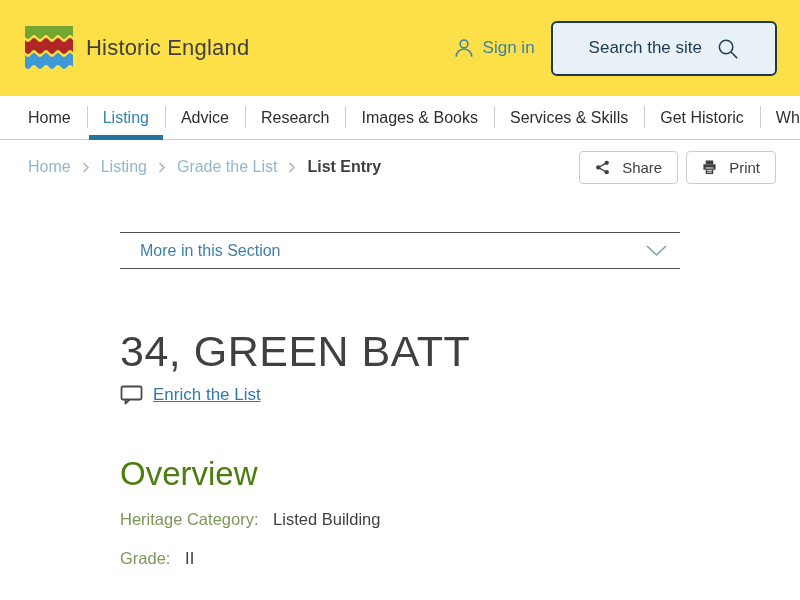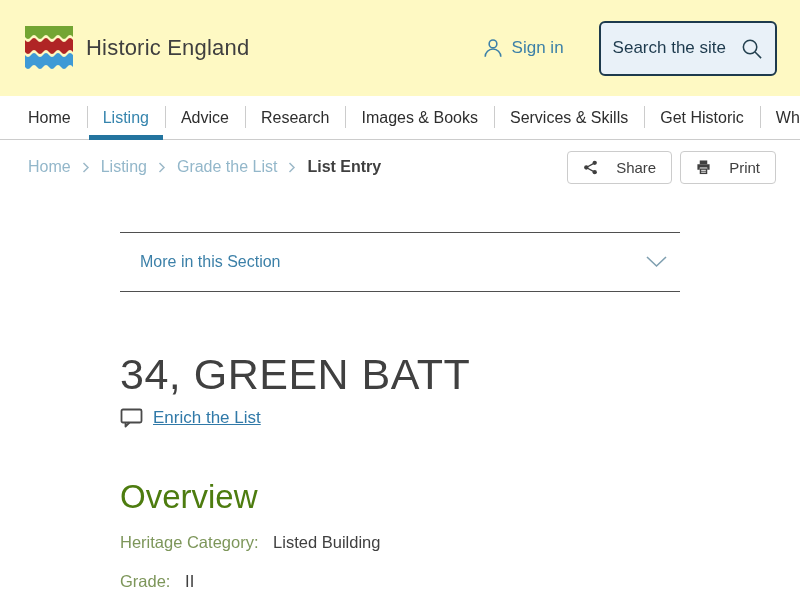--- a/index.html
+++ b/index.html
@@ -1,55 +1,55 @@
 <!DOCTYPE html>
 <html><head>
 <meta charset="utf-8">
 <style>
   * { margin:0; padding:0; box-sizing:border-box; }
   html,body { width:800px; height:600px; overflow:hidden; background:#ffffff;
     font-family:"Liberation Sans", sans-serif; color:#3f3f3f; }
 
   
-  .header { height:96px; display:flex; align-items:center; padding:0 23px 0 25px; background:#fef9c3;justify-content:flex-end; }
+  .header { height:96px; display:flex; align-items:center; padding:0 23px 0 25px; background:#fde047;justify-content:flex-end; }
   .brand { display:flex; align-items:center; gap:13px; }
   .brand-name { font-size:22px; color:#3f3f3f; letter-spacing:.2px; }
-  .header-right { margin-left:auto; display:flex; align-items:center;gap:8px; }
+  .header-right { margin-left:auto; display:flex; align-items:center; }
   .signin { display:flex; align-items:center; gap:8px; color:#3c80a8; font-size:17px; cursor:pointer; }
-  .search-btn { margin-left:27px; display:flex; align-items:center; gap:14px;
+  .search-btn { margin-left:16px; display:flex; align-items:center; gap:14px;
     background:#e9f1f8; border:2px solid #1d3a4d; border-radius:6px;
-    padding:14px 12px; font-size:17px; color:#1d3a4d; font-family:inherit; cursor:pointer; }
+    padding:14px 36px; font-size:17px; color:#1d3a4d; font-family:inherit; cursor:pointer; }
 
   
   .nav { height:44px; border-bottom:1px solid #cccccc; }
   .nav ul { list-style:none; height:100%; display:flex; justify-content:space-between;
     align-items:stretch; padding:0 20px 0 28px; }
   .nav li { position:relative; display:flex; align-items:center; padding:0 16px;
     font-size:16px; color:#2e2e2e; cursor:pointer; white-space:nowrap; }
   .nav li:first-child { padding-left:0; }
   .nav li + li::before { content:''; position:absolute; left:0; top:10px; bottom:11px;
     width:1px; background:#cccccc; }
   .nav li.active { color:#3584ad; }
   .nav li.active::after { content:''; position:absolute; left:2px; right:2px; bottom:-1px;
     height:5px; background:#23749f; }
 
   
   .crumb-row { height:50px; display:flex; align-items:center; padding:4px 24px 0 28px; }
   .breadcrumb { display:flex; align-items:center; gap:11px; font-size:16px; }
   .breadcrumb a { color:#93b7ca; text-decoration:none; cursor:pointer; }
   .breadcrumb .current { color:#3f3f3f;font-weight:bold; }
   .crumb-actions { margin-left:auto; display:flex; gap:8px; }
-  .mini-btn { display:flex; align-items:center; gap:18px; background:#fff;
+  .mini-btn { display:flex; align-items:center; gap:12px; background:#fff;
     border:1px solid #cccccc; border-radius:4px; padding:7px 15px;
     font-size:15px; color:#3f3f3f; font-family:inherit; cursor:pointer; }
 
   
   .content { margin:0 120px; width:560px; }
 
-  .section-nav { margin-top:42px; height:60px; border-top:1px solid #4f4f4f; border-bottom:1px solid #4f4f4f;
+  .section-nav { margin-top:42px; height:37px; border-top:1px solid #4f4f4f; border-bottom:1px solid #4f4f4f;
     display:flex; align-items:center; justify-content:space-between; padding:0 13px 0 20px;
     color:#3c80a8; font-size:16px; cursor:pointer; }
 
   h1.page-title { margin-top:58px; font-size:43px; line-height:48px; font-weight:400;
     color:#404040; letter-spacing:.5px; }
 
   .enrich { margin-top:10px; display:flex; align-items:center; gap:10px; }
   .enrich a { color:#3079a8; font-size:17px; text-decoration:underline; cursor:pointer; }
 
   h2.overview { margin-top:50px; font-size:33px; line-height:38px; font-weight:400; color:#4d7c0f; }

